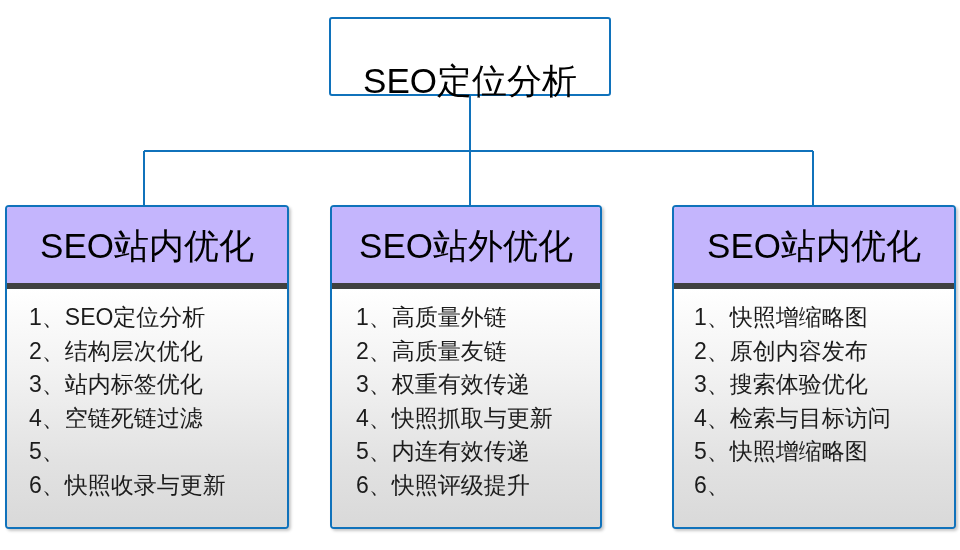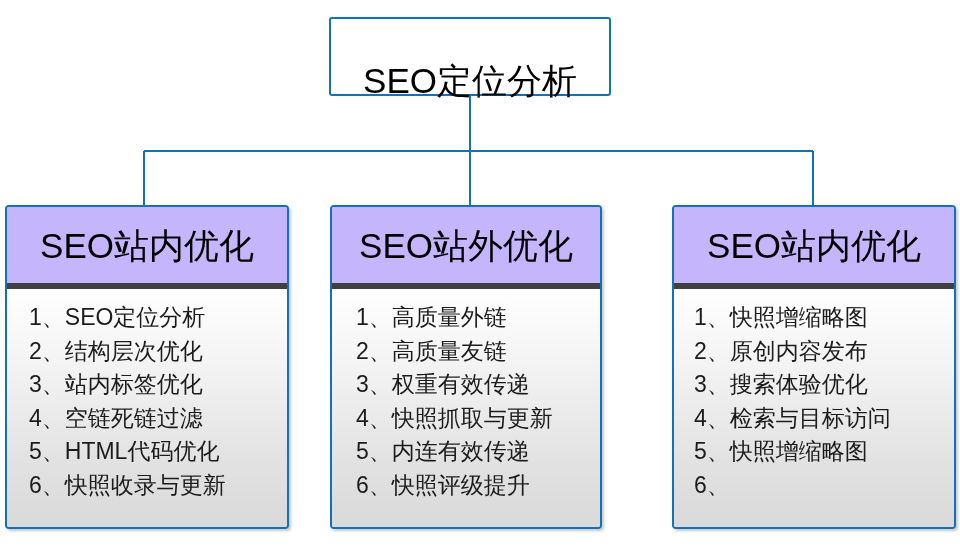--- a/index.html
+++ b/index.html
@@ -161,21 +161,20 @@
         <li class="item">
           <span class="item-num">3、</span>
           <span class="item-text">站内标签优化</span>
         </li>
         <li class="item">
           <span class="item-num">4、</span>
           <span class="item-text">空链死链过滤</span>
         </li>
         <li class="item">
           <span class="item-num">5、</span>
-          <span class="item-text">HTML代码优化</span>
         </li>
         <li class="item">
           <span class="item-num">6、</span>
           <span class="item-text">快照收录与更新</span>
         </li>
       </ul>
     </div>
   </div>
 
   <div class="card" id="card-2">

